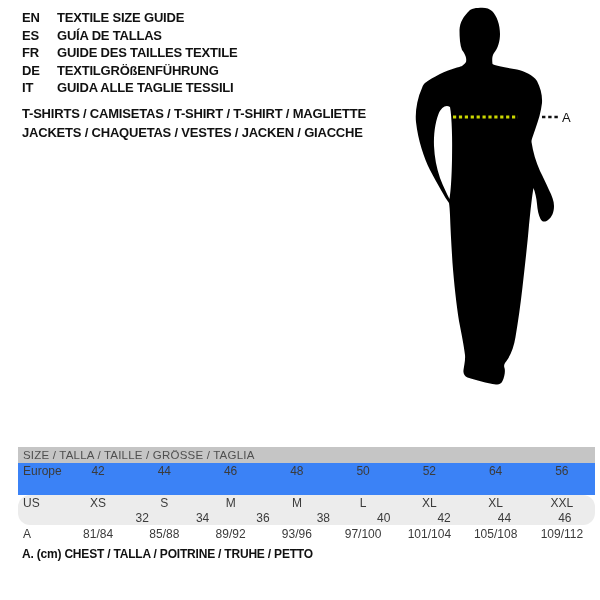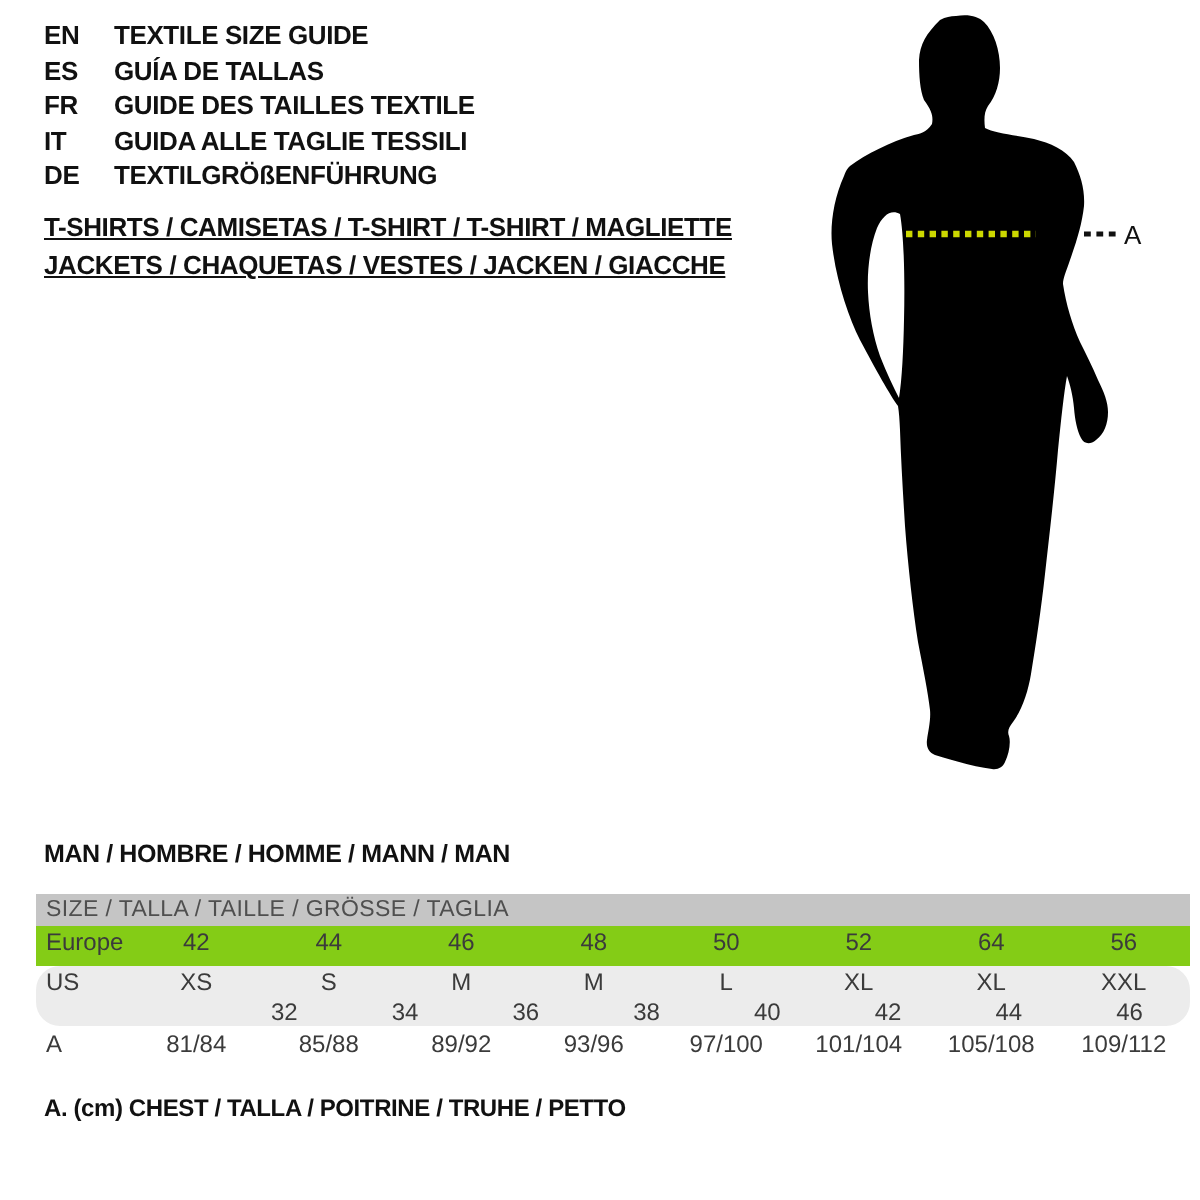--- a/index.html
+++ b/index.html
@@ -5,32 +5,32 @@
   html,body{margin:0;padding:0;background:#fff;}
   .canvas{
     position:relative;width:600px;height:600px;background:#ffffff;
     font-family:"Liberation Sans","DejaVu Sans",sans-serif;color:#111;overflow:hidden;
   }
   
   .lang-block{position:absolute;left:22px;top:9px;}
   .lang-row{display:flex;line-height:17.5px;font-weight:bold;font-size:13px;letter-spacing:-0.2px;}
   .lang-code{width:35px;flex:0 0 35px;}
   
-  .products{position:absolute;left:22px;top:104px;font-weight:bold;font-size:13px;letter-spacing:-0.2px;line-height:19px;text-decoration:underline;}
+  .products{position:absolute;left:22px;top:104px;font-weight:bold;font-size:13px;letter-spacing:-0.2px;line-height:19px;}
   
   .figure-wrap{position:absolute;left:400px;top:0;width:200px;height:400px;}
   
   .section-title{position:absolute;left:22px;top:420px;font-weight:bold;font-size:12.5px;letter-spacing:-0.2px;}
   
   .size-table{position:absolute;left:18px;top:447px;width:577px;font-size:12px;color:#3b3b3b;}
   .t-header{background:#c5c5c5;color:#4f4f4f;font-size:11.5px;line-height:16px;height:16px;padding-left:5px;letter-spacing:0.2px;}
   .t-row{display:grid;grid-template-columns:47px repeat(8,1fr);}
   .t-row .lbl{text-align:left;padding-left:5px;}
   .t-row .val{text-align:center;}
-  .row-europe{line-height:16px;height:20px;background:#84cc16;}
+  .row-europe{line-height:16px;height:32px;background:#3b82f6;}
   .band{background:#ececec;border-radius:12px;}
   .row-us{line-height:17px;height:17px;}
   .row-num{line-height:12px;height:12px;padding-bottom:1px;padding-left:47px;}
   .row-a{line-height:18px;height:18px;background:#ffffff;}
   
   .footnote{position:absolute;left:22px;top:547px;font-weight:bold;font-size:12px;letter-spacing:-0.2px;}
 </style>
 </head>
 <body>
 
@@ -43,26 +43,26 @@
     </div>
     <div class="lang-row">
       <span class="lang-code">ES</span>
       <span class="lang-label">GUÍA DE TALLAS</span>
     </div>
     <div class="lang-row">
       <span class="lang-code">FR</span>
       <span class="lang-label">GUIDE DES TAILLES TEXTILE</span>
     </div>
     <div class="lang-row">
+      <span class="lang-code">DE</span>
+      <span class="lang-label">TEXTILGRÖßENFÜHRUNG</span>
+    </div>
+    <div class="lang-row">
       <span class="lang-code">IT</span>
       <span class="lang-label">GUIDA ALLE TAGLIE TESSILI</span>
-    </div>
-    <div class="lang-row">
-      <span class="lang-code">DE</span>
-      <span class="lang-label">TEXTILGRÖßENFÜHRUNG</span>
     </div>
   </div>
 
   <div class="products">
     <div>T-SHIRTS / CAMISETAS / T-SHIRT / T-SHIRT / MAGLIETTE</div>
     <div>JACKETS / CHAQUETAS / VESTES / JACKEN / GIACCHE</div>
   </div>
 
   <div class="figure-wrap">
     <svg width="200" height="400" viewBox="0 0 200 400">
@@ -118,21 +118,20 @@
            C 41.5,107.5 45.5,104.5 50,107 Z"></path>
 
       <line x1="53" y1="117" x2="118" y2="117" stroke-width="3.2" stroke-dasharray="3.2 2.7" stroke="#ccd800"></line>
 
       <line x1="142" y1="117" x2="158" y2="117" stroke-width="2.6" stroke-dasharray="3.4 2.8" stroke="#111111"></line>
 
       <text x="162" y="122" font-size="13" fill="#111">A</text>
     </svg>
   </div>
 
-  <div class="section-title">MAN / HOMBRE / HOMME / MANN / MAN</div>
 
   <div class="size-table">
     <div class="t-header">SIZE / TALLA / TAILLE / GRÖSSE / TAGLIA</div>
 
     <div class="t-row row-europe">
       <span class="lbl">Europe</span>
       <span class="val">42</span>
       <span class="val">44</span>
       <span class="val">46</span>
       <span class="val">48</span>

